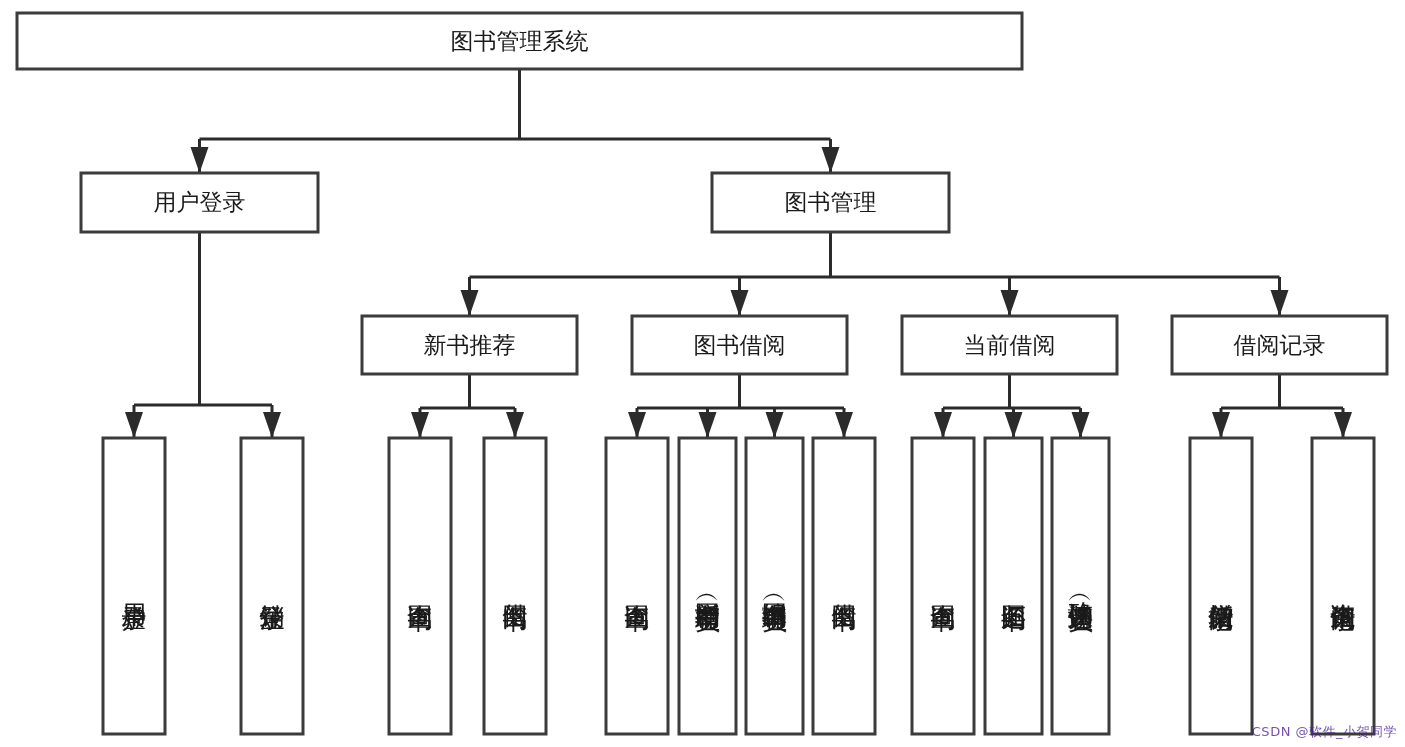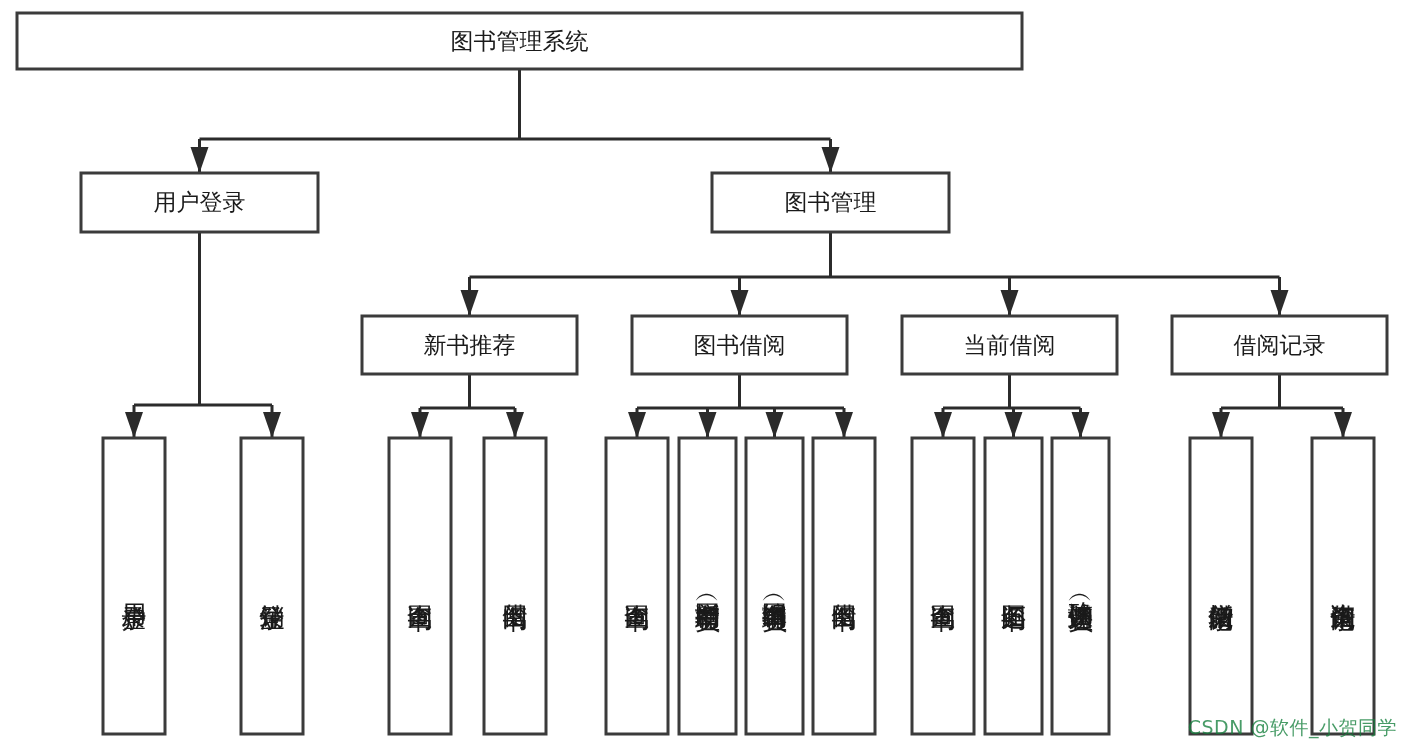--- a/index.html
+++ b/index.html
@@ -64,22 +64,22 @@
     letter-spacing: 1px;
     color: #1a1a1a;
     white-space: nowrap;
     text-align: center;
   }
   .watermark {
     position: absolute;
     right: 8px;
     bottom: 6px;
     font-family: "DejaVu Sans", "Liberation Sans", sans-serif;
-    font-size: 19px;
-    color: #15803d;
+    font-size: 13px;
+    color: #4c1d95;
     opacity: 0.78;
     white-space: nowrap;
     letter-spacing: 0.5px;
   }
 </style>
 </head>
 <body>
 
 <div id="diagram-root">
 

